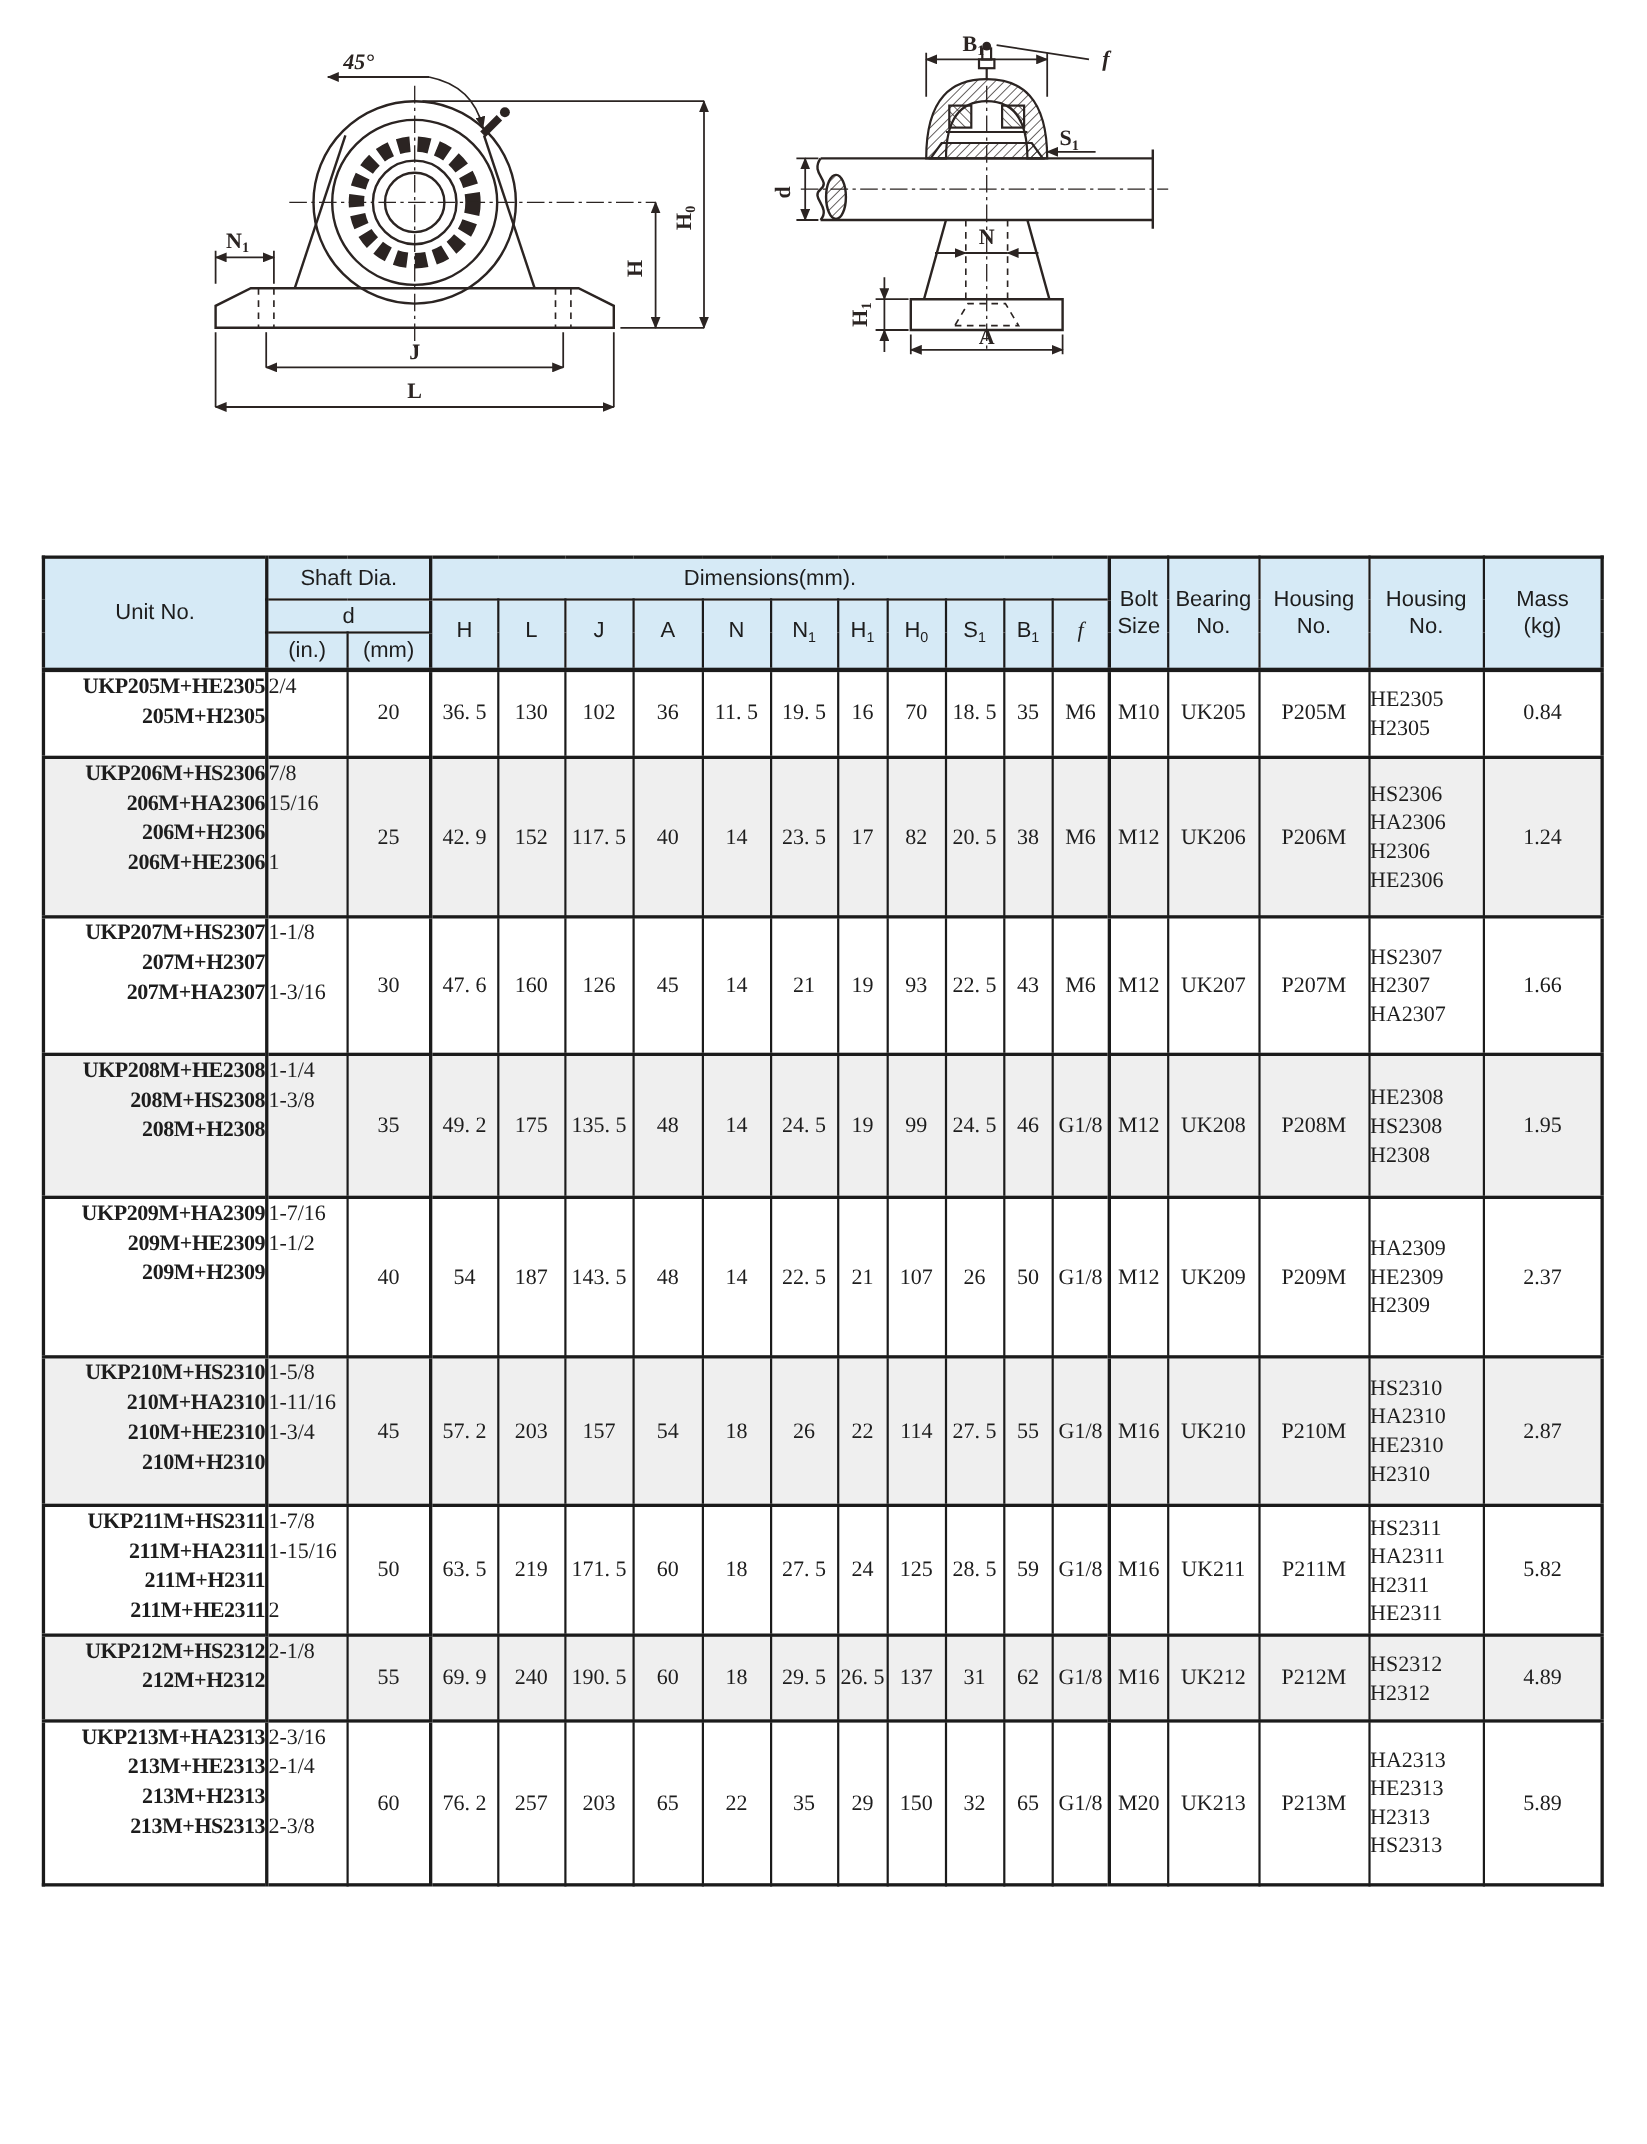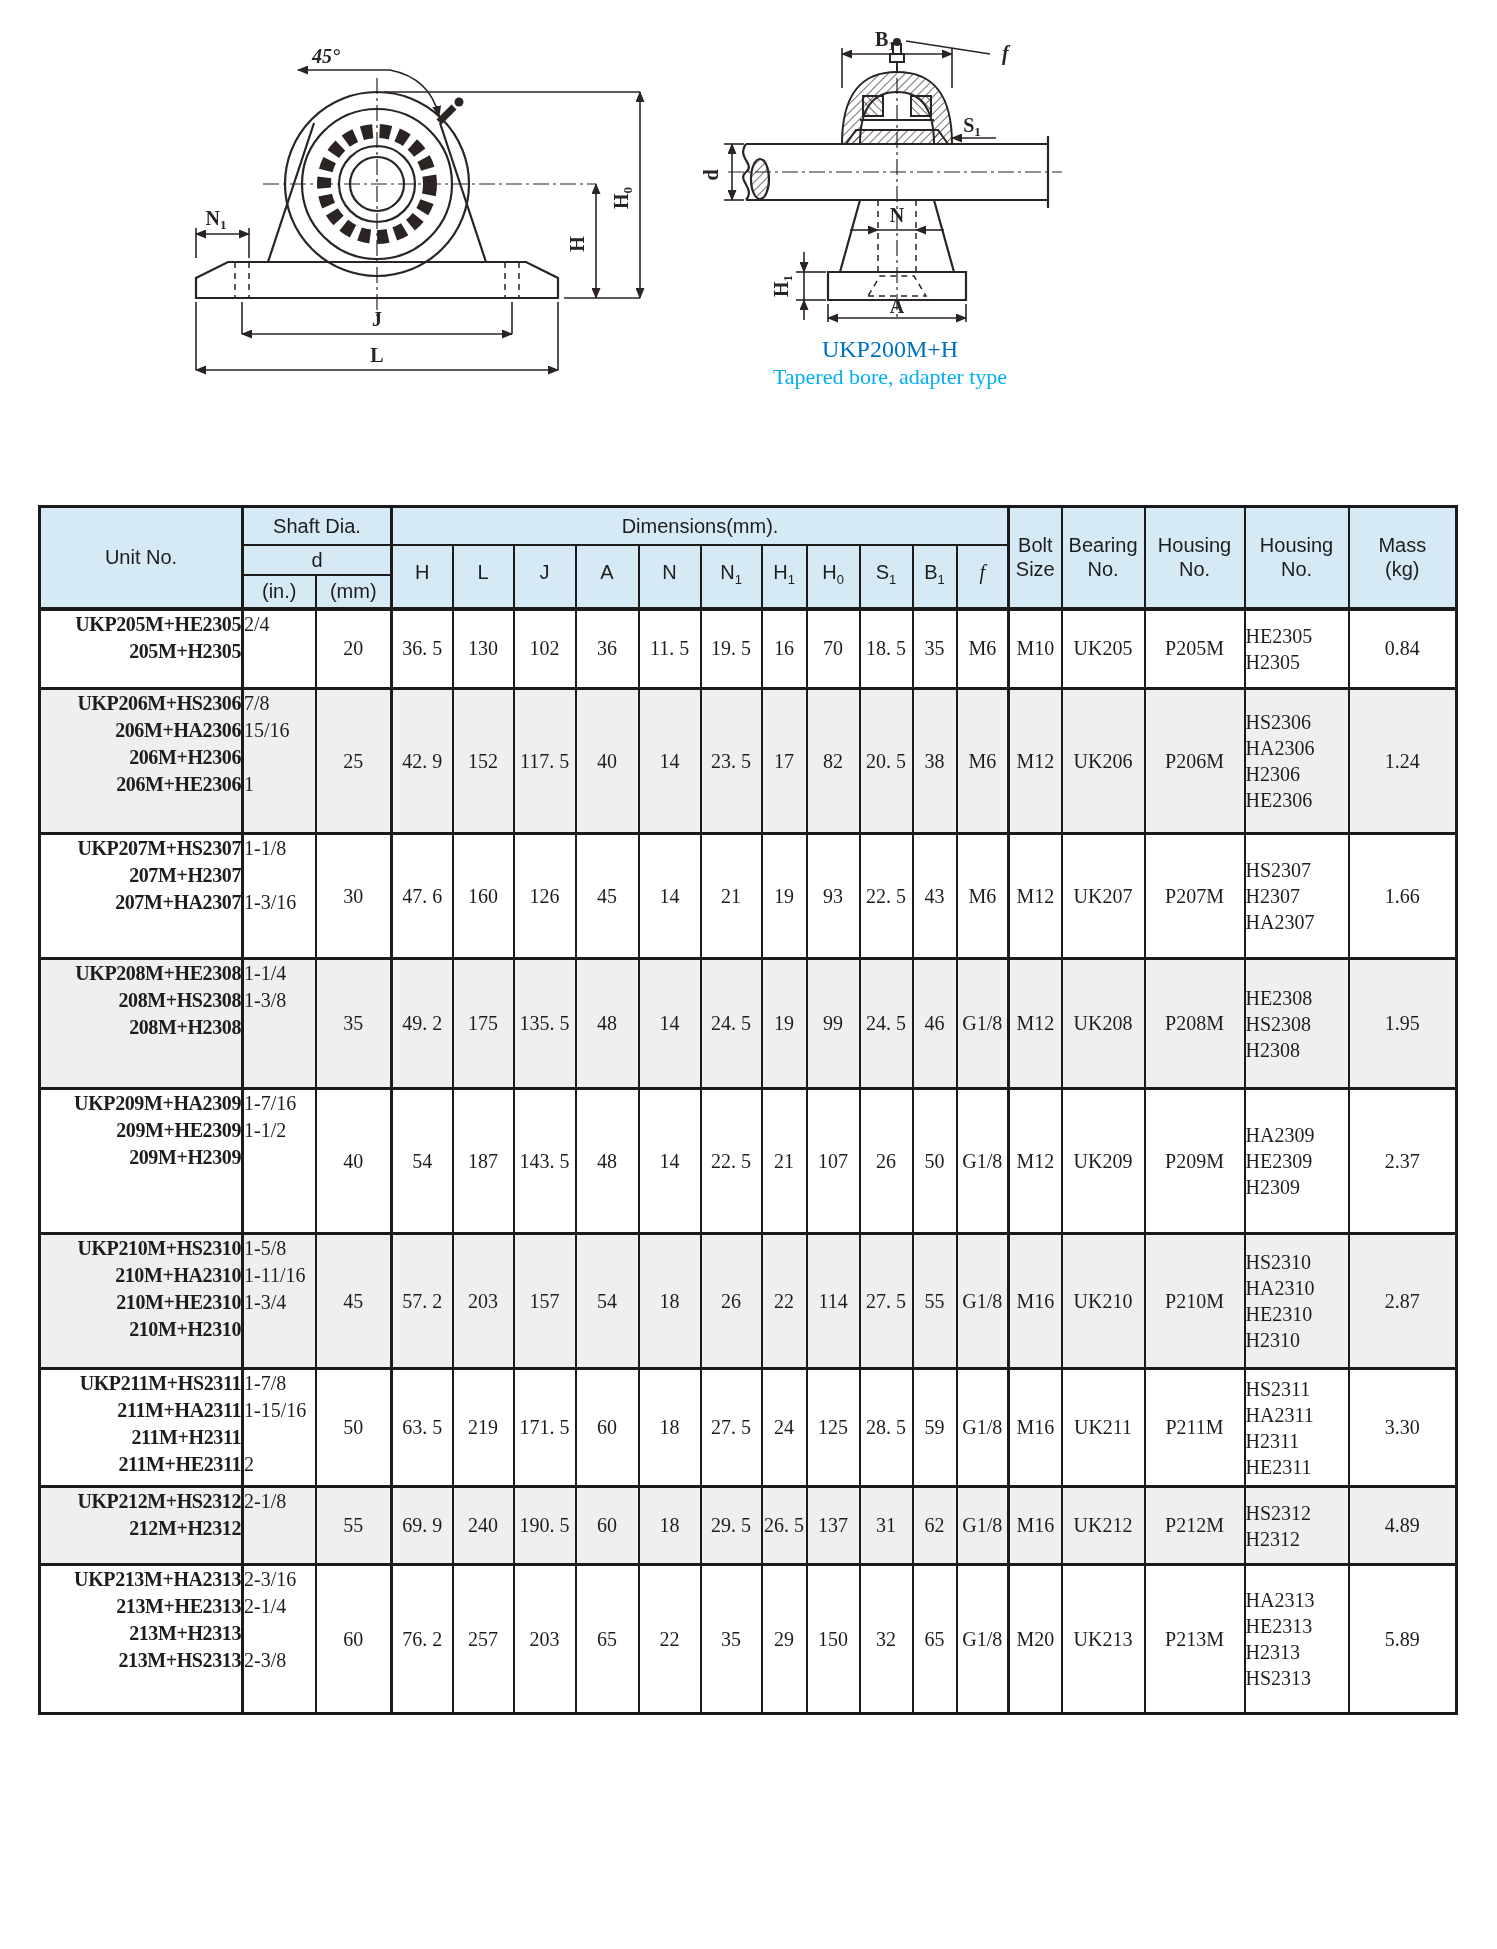--- a/index.html
+++ b/index.html
@@ -178,24 +178,20 @@
     </g>
     <text x="185" y="14" text-anchor="middle"><tspan>B</tspan><tspan class="ss" dy="4">1</tspan></text>
     <text class="lbl-it" x="302" y="28">f</text>
     <text transform="rotate(-90 18 143)" x="18" y="143" text-anchor="middle">d</text>
     <text x="272" y="100" text-anchor="middle"><tspan>S</tspan><tspan class="ss" dy="4">1</tspan></text>
     <text x="197" y="190" text-anchor="middle">N</text>
     <text transform="rotate(-90 88 254)" x="88" y="254" text-anchor="middle"><tspan>H</tspan><tspan class="ss" dy="4">1</tspan></text>
     <text x="197" y="281" text-anchor="middle">A</text>
   </svg>
 
-  <div class="caption">
-    <div class="cap-model">UKP200M+H</div>
-    <div class="cap-type">Tapered bore, adapter type</div>
-  </div>
 
   <table class="spec">
     <colgroup>
       <col style="width:203px">
         <col style="width:73px">
         <col style="width:76px">
       <col style="width:61px">
         <col style="width:61px">
         <col style="width:62px">
       <col style="width:63px">
@@ -430,21 +426,21 @@
           <td class="c-dim">28. 5</td>
           <td class="c-dim">59</td>
           <td class="c-dim gr">G1/8</td>
           <td class="c-ctr">M16</td>
           <td class="c-ctr">UK211</td>
           <td class="c-ctr">P211M</td>
           <td class="c-adapter">HS2311
 HA2311
 H2311
 HE2311</td>
-          <td class="c-ctr">3.30</td>
+          <td class="c-ctr">5.82</td>
         </tr>
         <tr style="height: 78px;">
           <td class="c-unit gr">UKP212M+HS2312
 212M+H2312</td>
           <td class="c-in">2-1/8</td>
           <td class="c-mm gr">55</td>
           <td class="c-dim">69. 9</td>
           <td class="c-dim">240</td>
           <td class="c-dim">190. 5</td>
           <td class="c-dim">60</td>

